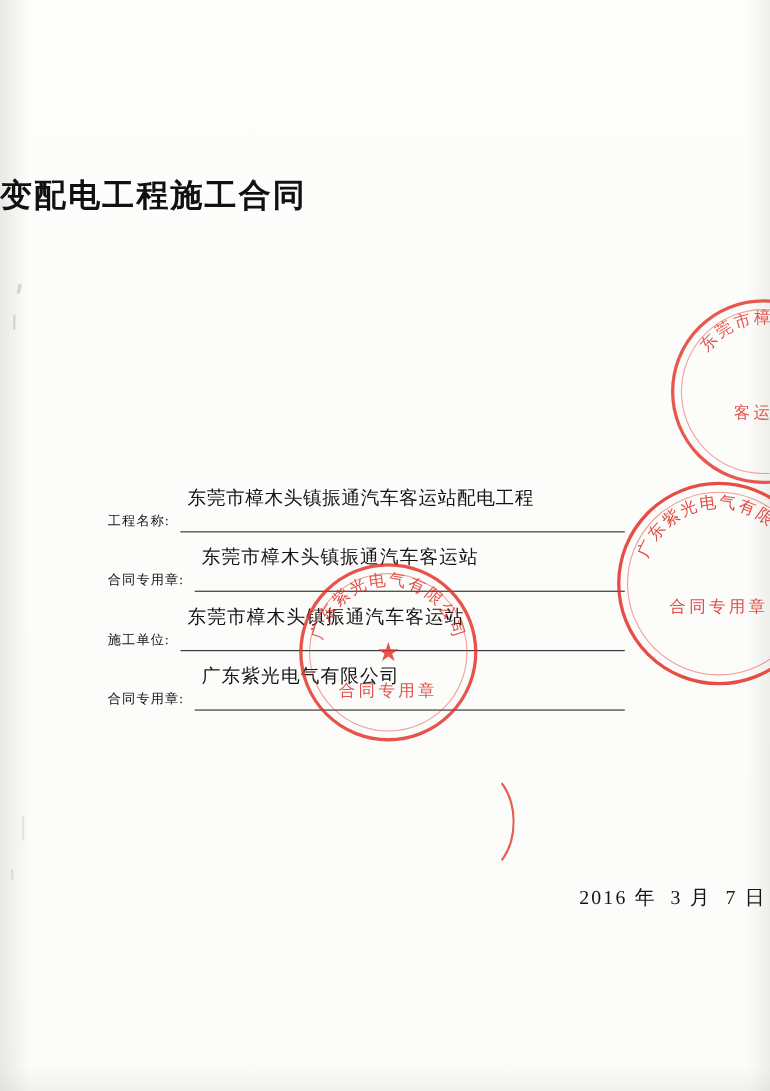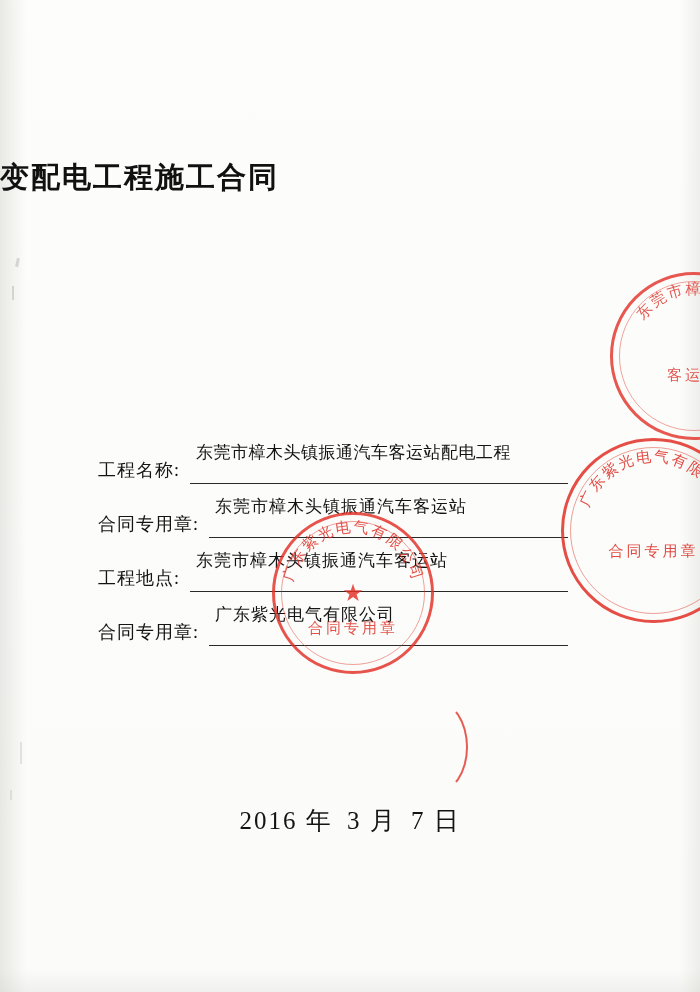--- a/index.html
+++ b/index.html
@@ -69,21 +69,21 @@
     left: 98px;
     width: 470px;
   }
   .field-row {
     display: flex;
     align-items: flex-end;
     margin-bottom: 28px;
     height: 26px;
   }
   .field-label {
-    font-size: 18px;
+    font-size: 12px;
     letter-spacing: 1px;
     white-space: nowrap;
     color: #141414;
     padding-bottom: 2px;
   }
   .field-value {
     flex: 1;
     margin-left: 10px;
     border-bottom: 1px solid #2a2a2a;
     font-size: 17px;
@@ -96,22 +96,22 @@
   }
   .field-row.first .field-value {
     letter-spacing: 0.5px;
   }
 
   .doc-date {
     position: absolute;
     top: 804px;
     left: 0;
     width: 100%;
-    text-align: center;
-    font-size: 25px;
+    text-align: right;
+    font-size: 18px;
     letter-spacing: 2px;
     color: #141414;
   }
   .doc-date .seg { margin: 0 3px; }
 
   
   .seal {
     position: absolute;
     border-radius: 50%;
     pointer-events: none;
@@ -223,21 +223,21 @@
       <div class="field-label">工程名称:</div>
       <div class="field-value">东莞市樟木头镇振通汽车客运站配电工程</div>
     </div>
 
     <div class="field-row">
       <div class="field-label">合同专用章:</div>
       <div class="field-value">东莞市樟木头镇振通汽车客运站</div>
     </div>
 
     <div class="field-row">
-      <div class="field-label">工程地点:</div>
+      <div class="field-label">施工单位:</div>
       <div class="field-value">东莞市樟木头镇振通汽车客运站</div>
     </div>
 
     <div class="field-row">
       <div class="field-label">合同专用章:</div>
       <div class="field-value">广东紫光电气有限公司</div>
     </div>
 
   </div>
 

